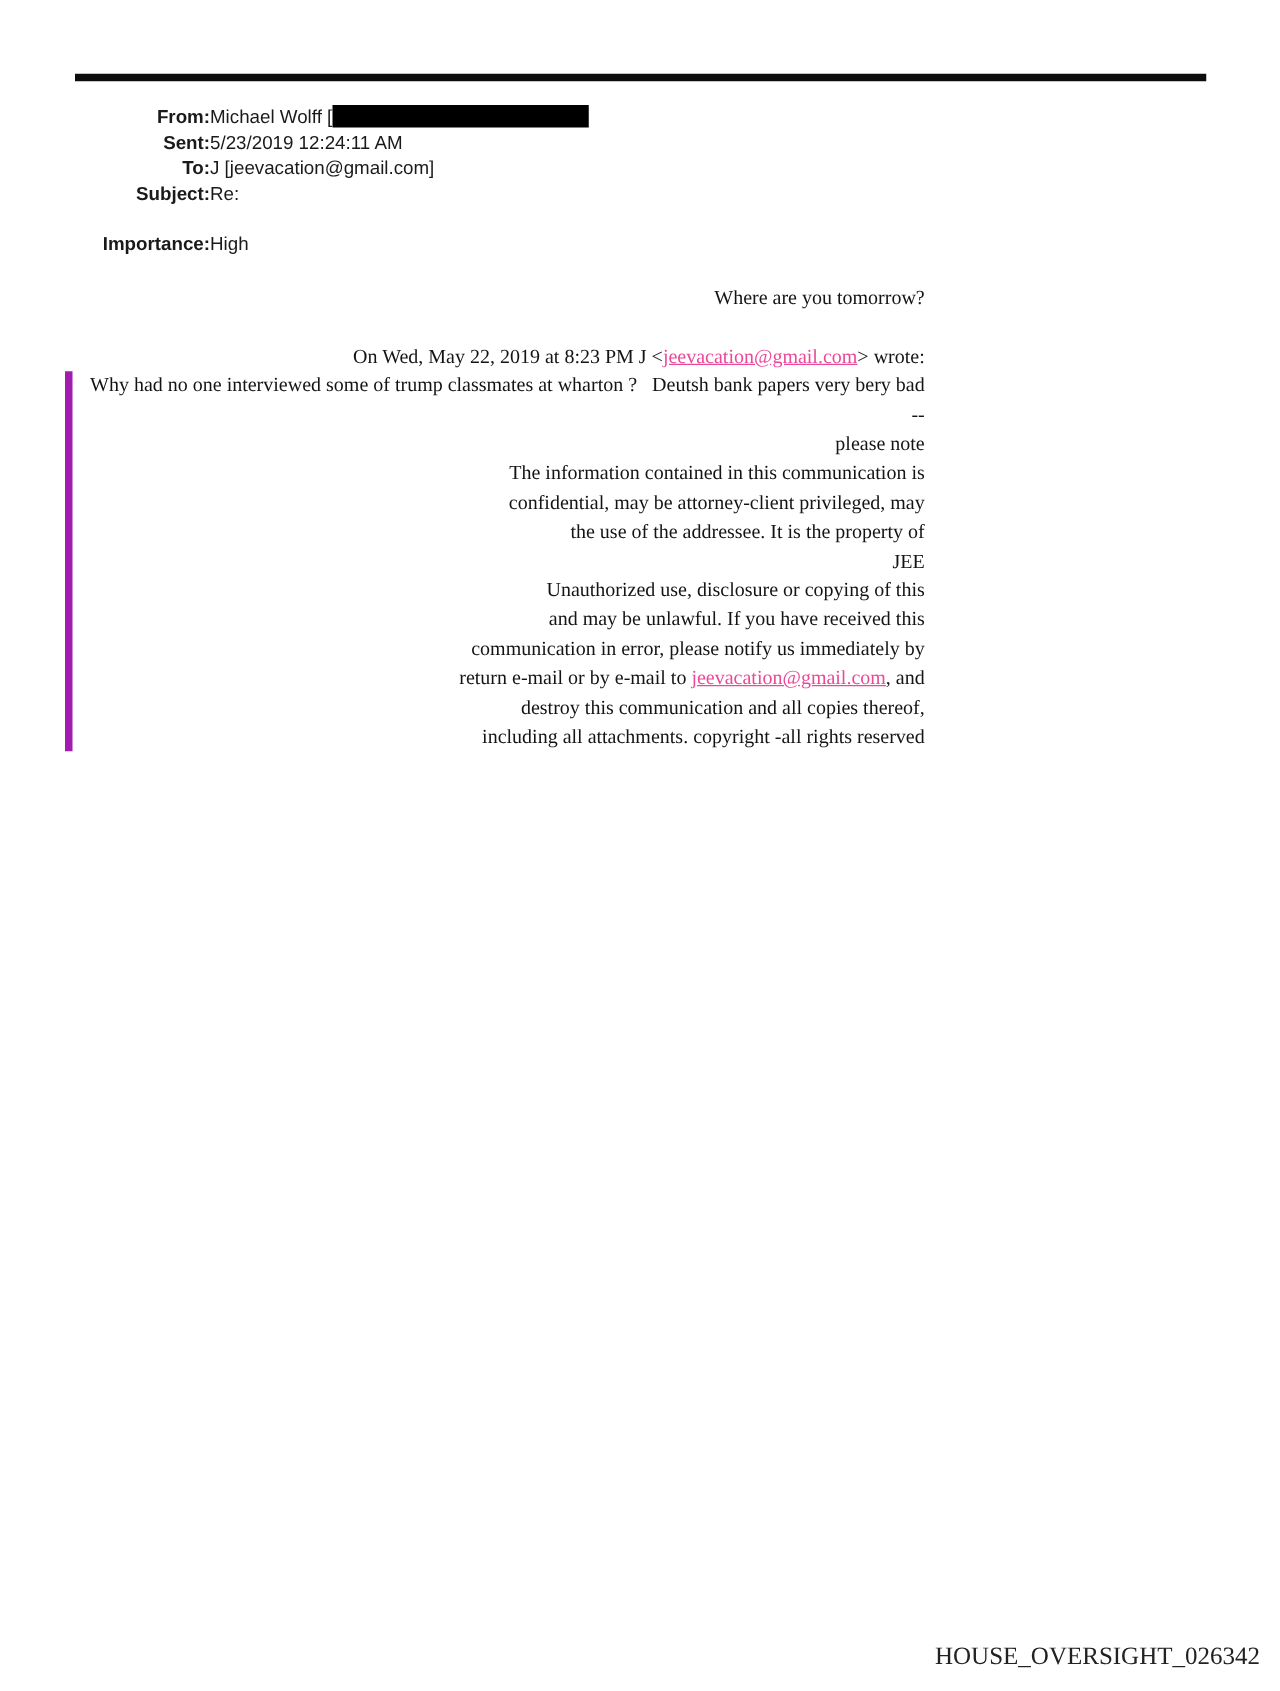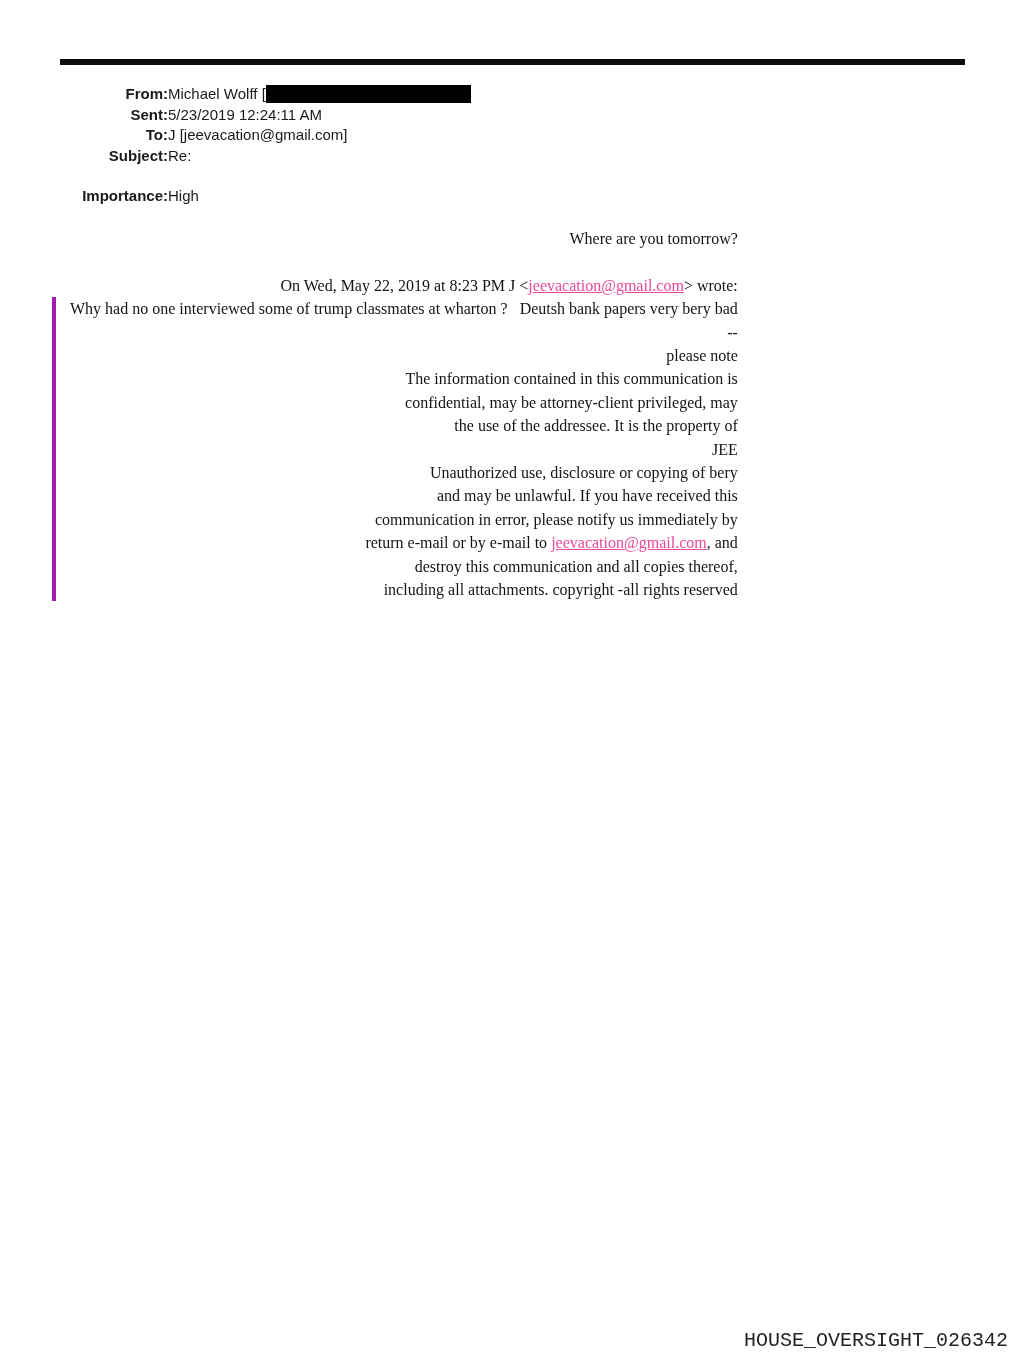--- a/index.html
+++ b/index.html
@@ -52,34 +52,34 @@
     top: 227px;
     font-family: "Liberation Serif", serif;
     font-size: 16px;
     line-height: 23.4px;
     color: #141414;
   }
   .bline { white-space: pre-wrap; }
   .spacer { height: 23.4px; }
   .quote {
     margin-left: -10px;
-    border-left: 4px solid #a21caf;
+    border-left: 6px solid #a21caf;
     padding-left: 14px;
   }
   .indent { padding-left: 40px; }
   a.email-link {
     color: #ec4899;
     text-decoration: underline;
     cursor: pointer;
   }
   .footer-id {
     position: absolute;
     right: 16px;
-    bottom: 1px;
-    font-family: Liberation Mono, monospace;
+    bottom: 16px;
+    font-family: Liberation Serif, serif;
     font-size: 20px;
     color: #222222;
   }
 </style>
 </head>
 <body>
 
 <div class="page">
 
   <div class="top-rule"></div>
@@ -113,21 +113,21 @@
     <div class="bline"><span>On Wed, May 22, 2019 at 8:23 PM J &lt;</span><a class="email-link">jeevacation@gmail.com</a><span>&gt; wrote:</span></div>
 
     <div class="quote">
       <div class="bline">Why had no one interviewed some of trump classmates at wharton ?   Deutsh bank papers very bery bad</div>
       <div class="bline">--</div>
       <div class="bline indent">please note</div>
       <div class="bline">The information contained in this communication is</div>
       <div class="bline">confidential, may be attorney-client privileged, may</div>
       <div class="bline">the use of the addressee. It is the property of</div>
       <div class="bline">JEE</div>
-      <div class="bline">Unauthorized use, disclosure or copying of bery</div>
+      <div class="bline">Unauthorized use, disclosure or copying of this</div>
       <div class="bline">and may be unlawful. If you have received this</div>
       <div class="bline">communication in error, please notify us immediately by</div>
       <div class="bline"><span>return e-mail or by e-mail to </span><a class="email-link">jeevacation@gmail.com</a><span>, and</span></div>
       <div class="bline">destroy this communication and all copies thereof,</div>
       <div class="bline">including all attachments. copyright -all rights reserved</div>
     </div>
   </div>
 
   <div class="footer-id">HOUSE_OVERSIGHT_026342</div>
 

